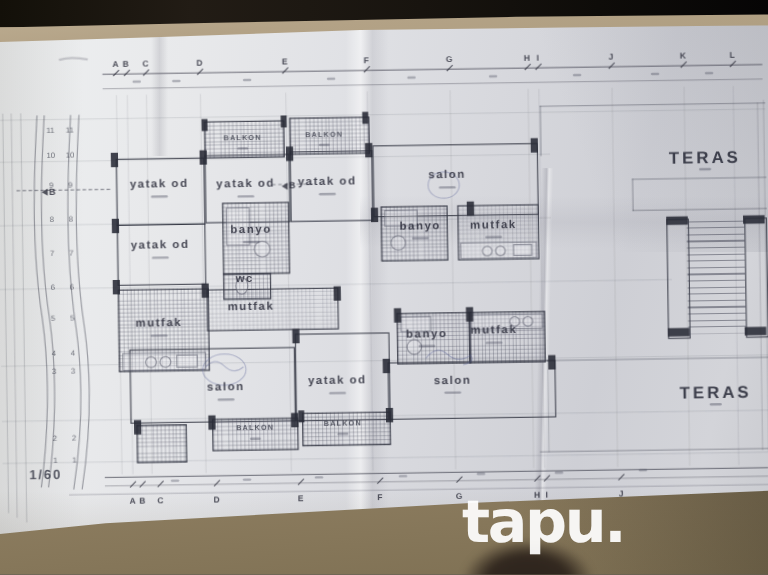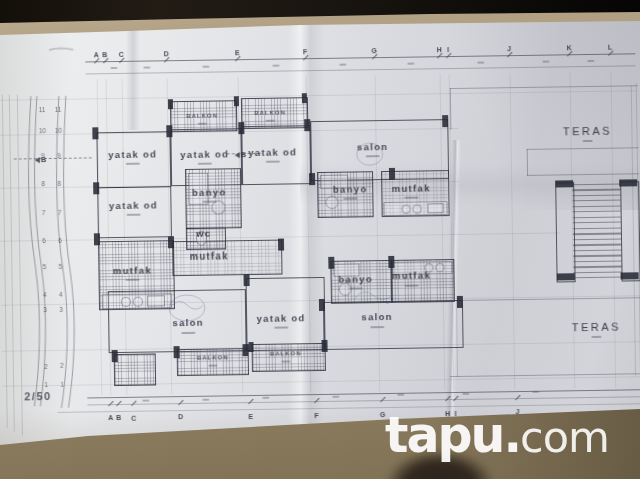--- a/index.html
+++ b/index.html
@@ -45,21 +45,21 @@
     repeating-linear-gradient(90deg,rgba(70,72,90,0.17) 0,rgba(70,72,90,0.17) 0.8px,transparent 0.8px,transparent 3.4px);}
   .col{position:absolute;background:rgba(40,42,54,0.88);}
   .treads{position:absolute;background-image:repeating-linear-gradient(180deg,rgba(58,60,76,0.5) 0,rgba(58,60,76,0.5) 1px,transparent 1px,transparent 5.5px);}
   .fix{position:absolute;border:1px solid rgba(60,62,80,0.45);background:rgba(240,241,244,0.25);}
   .fixc{border-radius:50%;}
   .glabel{position:absolute;transform:translate(-50%,-50%);font-size:7px;font-weight:700;color:rgba(40,42,55,0.82);}
   .num{font-size:6.5px;font-weight:400;color:rgba(52,54,68,0.68);}
   .tick{position:absolute;width:7px;height:1.2px;background:rgba(48,50,62,0.75);transform:rotate(-45deg);}
   .rlabel{position:absolute;transform:translate(-50%,-50%);font-weight:700;font-size:9.5px;letter-spacing:1.3px;color:rgba(42,44,58,0.85);white-space:nowrap;}
   .blabel{position:absolute;transform:translate(-50%,-50%);font-weight:700;font-size:6px;letter-spacing:1px;color:rgba(50,52,66,0.75);white-space:nowrap;}
-  .tlabel{position:absolute;transform:translate(-50%,-50%);font-weight:400;font-size:11px;letter-spacing:2.5px;color:rgba(40,42,56,0.88);white-space:nowrap;text-align:center;}
+  .tlabel{position:absolute;transform:translate(-50%,-50%);font-weight:700;font-size:14px;letter-spacing:2.5px;color:rgba(40,42,56,0.88);white-space:nowrap;text-align:center;}
   .abar{position:absolute;transform:translate(-50%,0);height:1.6px;background:rgba(64,66,84,0.38);border-radius:1px;}
   .smudge{position:absolute;width:7px;height:2px;background:rgba(70,72,88,0.35);border-radius:1px;}
   .scale-label{position:absolute;font-weight:700;font-size:11px;letter-spacing:1.5px;color:rgba(48,50,64,0.78);}
   .bmark{position:absolute;display:flex;align-items:center;gap:1px;}
   .tri{width:0;height:0;border-top:3px solid transparent;border-bottom:3px solid transparent;border-right:5px solid rgba(46,48,60,0.8);}
   .bletter{font-size:7.5px;font-weight:700;color:rgba(42,44,58,0.85);}
   .organic{position:absolute;left:0;top:0;}
   .blob{position:absolute;left:386px;top:450px;width:108px;height:58px;border-radius:50%;
     background:radial-gradient(ellipse at 50% 60%,#2c231d 0%,#32281f 45%,rgba(50,40,31,0) 72%);filter:blur(3px);}
   .watermark{position:absolute;left:385px;top:411px;display:flex;align-items:baseline;line-height:1;
@@ -195,21 +195,21 @@
     <span class="rlabel" style="left:355px;top:279px">banyo</span>
     <span class="rlabel" style="left:411px;top:277px">mutfak</span>
     <span class="rlabel" style="left:376px;top:318px">salon</span>
     <span class="blabel" style="left:204px;top:114px">BALKON</span>
     <span class="blabel" style="left:272px;top:112px">BALKON</span>
     <span class="blabel" style="left:211px;top:356px">BALKON</span>
     <span class="blabel" style="left:284px;top:353px">BALKON</span>
     <span class="tlabel" style="left:589px;top:135px">TERAS</span>
     <span class="tlabel" style="left:595px;top:331px">TERAS</span>
 
-    <span class="scale-label" style="left:22px;top:386px">2/50</span>
+    <span class="scale-label" style="left:22px;top:386px">1/60</span>
 
     <div class="bmark" style="left:36px;top:151px">
       <span class="tri"></span>
       <span class="bletter">B</span>
     </div>
     <div class="bmark" style="left:236px;top:149px">
       <span class="tri"></span>
       <span class="bletter">B</span>
     </div>
   <span class="glabel" style="left: 99px; top: 51px;">A</span>
@@ -354,15 +354,14 @@
       <span class="abar" style="left: 272px; top: 119px; width: 9px;"></span>
       <span class="abar" style="left: 211px; top: 363px; width: 9px;"></span>
       <span class="abar" style="left: 284px; top: 360px; width: 9px;"></span>
     </div>
 
   <div class="topband"></div>
   <div class="blob"></div>
 
   <div class="watermark">
     <span class="wm-bold">tapu.</span>
-      <span class="wm-light">com</span>
   </div>
 </div>
 
 </body></html>

